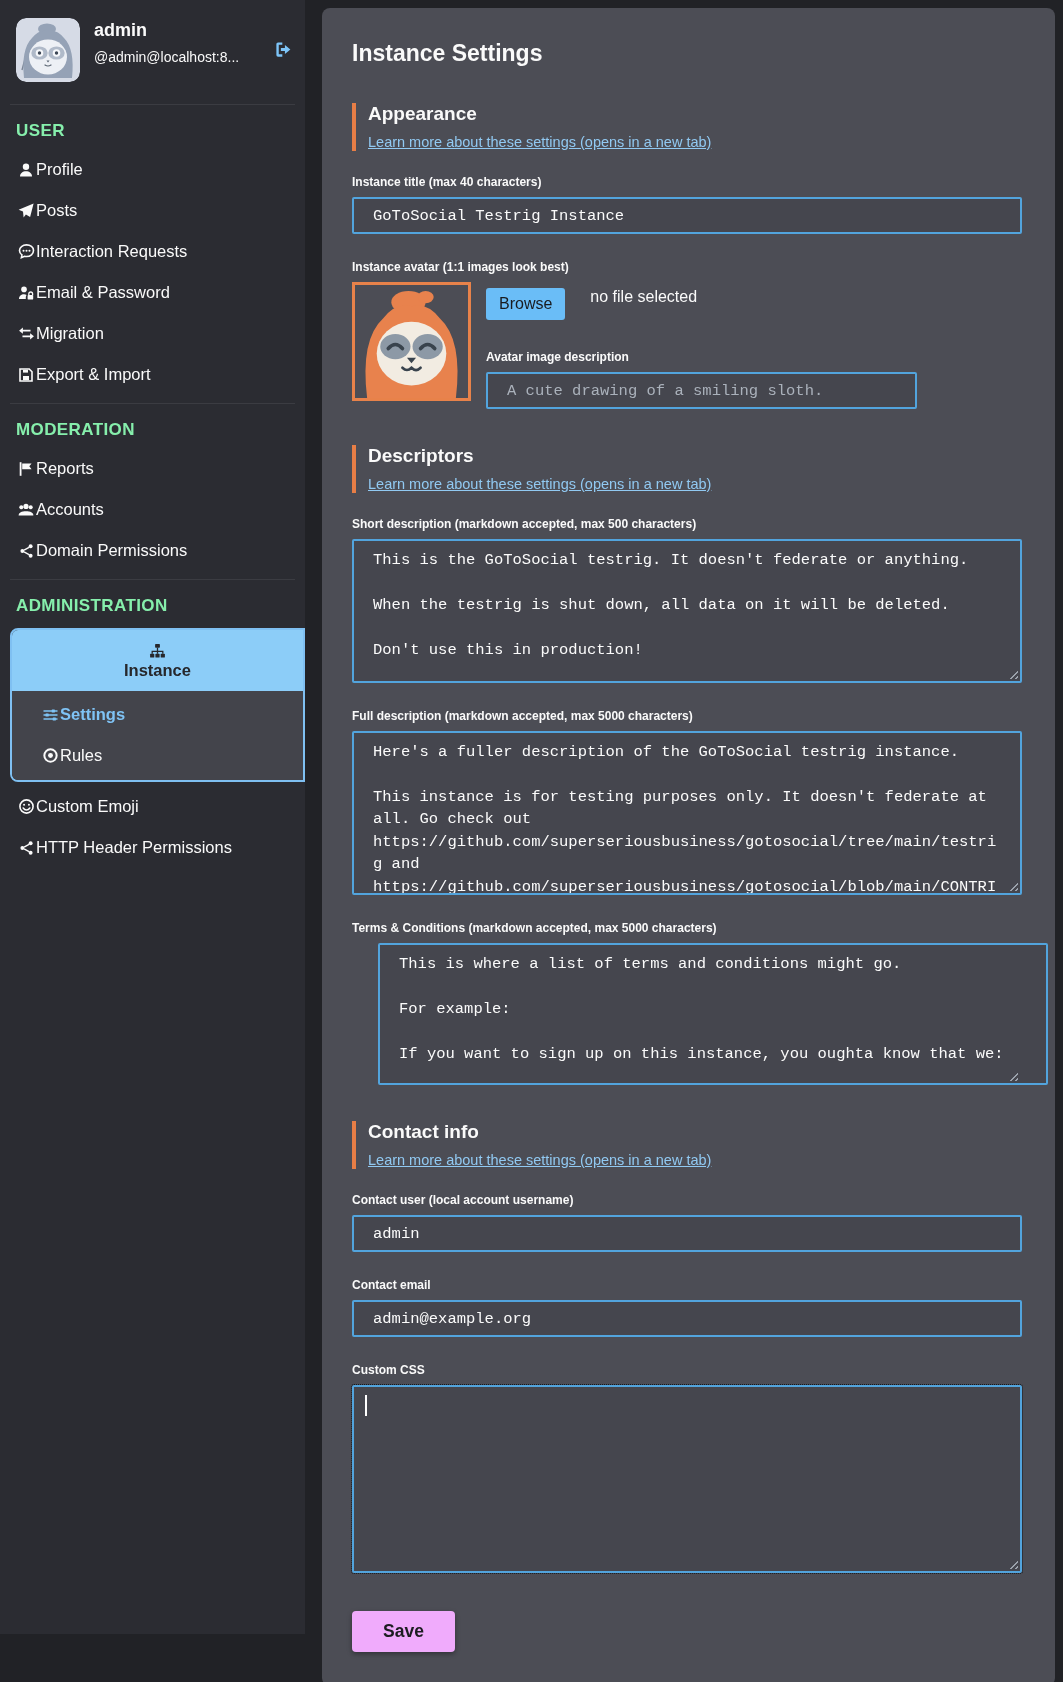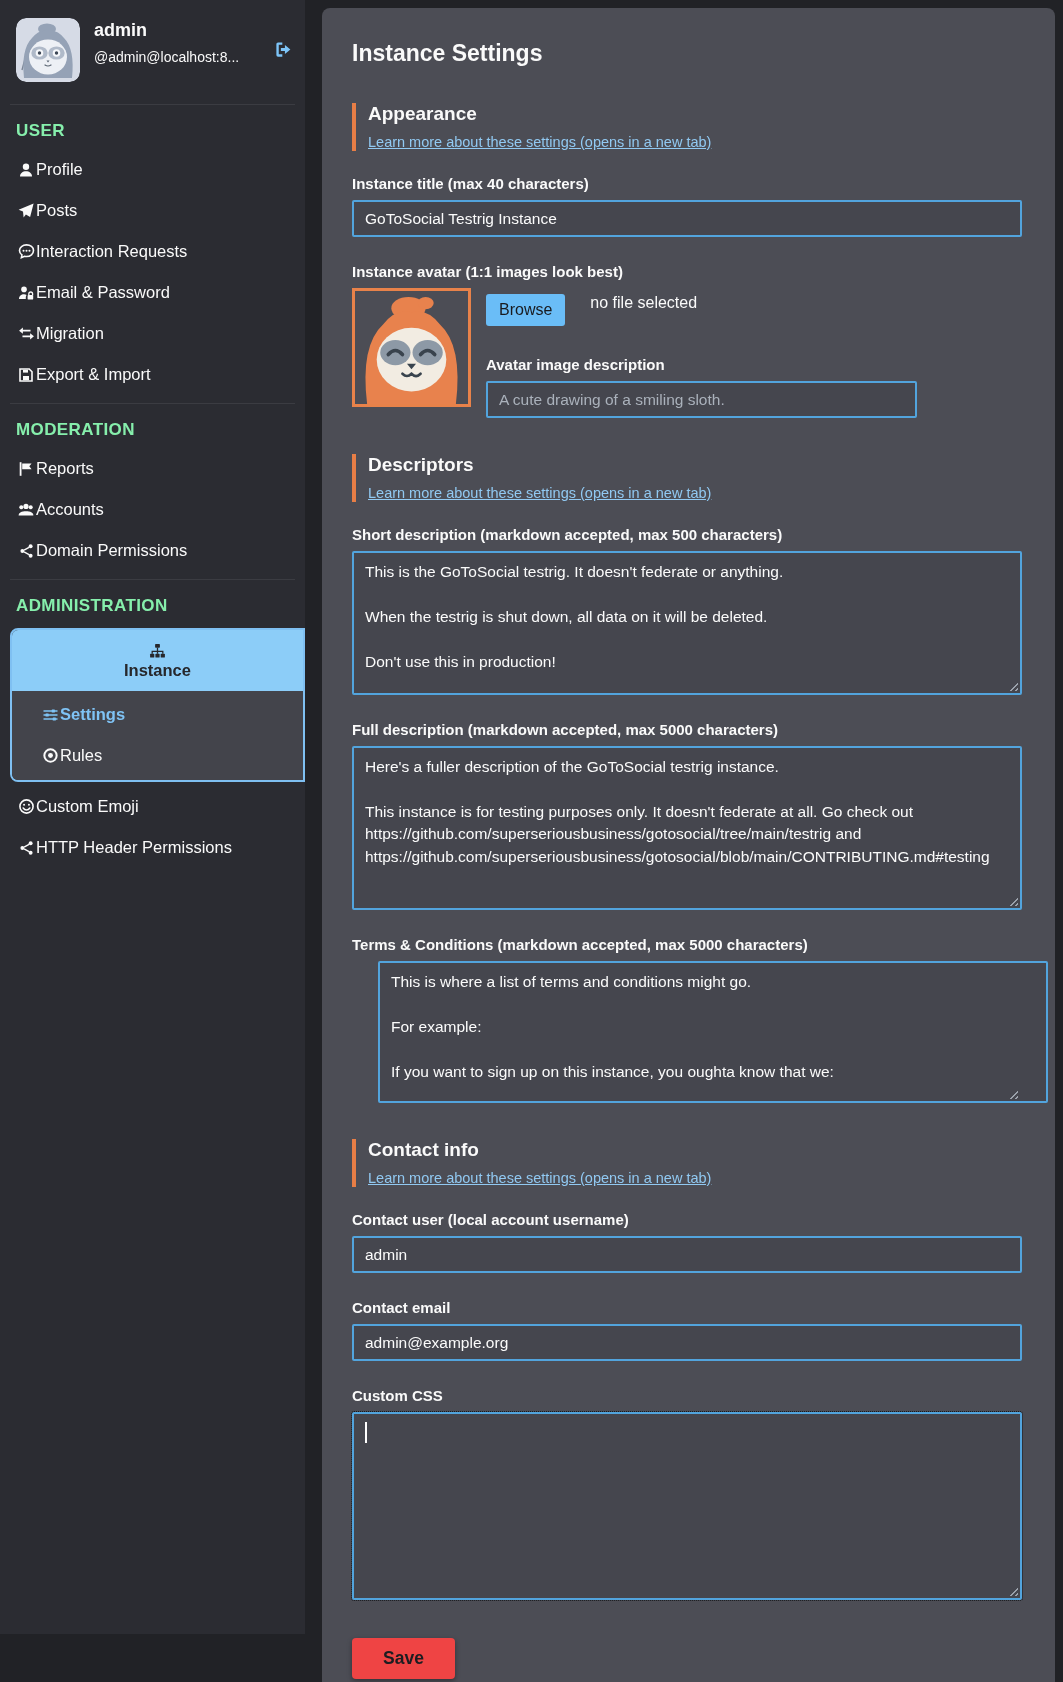--- a/index.html
+++ b/index.html
@@ -27,45 +27,45 @@
   .subnav .nav-item { padding-left:28px; }
   .subnav .nav-item.active { color:#7fc3f5; font-weight:bold; }
 
   
   .main { flex:1; margin:8px 8px 48px 17px; background:#4c4d55; border-radius:8px; padding:28px 33px 34px 30px; min-height:1578px; }
   h1.page-title { font-size:23px; margin:4px 0 30px; font-weight:bold; }
   .section-head { border-left:4px solid #e87e46; padding-left:12px; margin:36px 0 24px; }
   .section-head h2 { margin:0 0 8px; font-size:19px; font-weight:bold; }
   a.learn-link { color:#91c9f2; font-size:14.5px; text-decoration:underline; cursor:pointer; }
   .field { margin-bottom:26px; }
-  .field-label { display:block; font-weight:bold; font-size:15px; margin-bottom:8px; }
+  .field-label { display:block; font-weight:bold; font-size:12px; margin-bottom:8px; }
   .text-input, .textarea {
     width:100%; background:#45464e; border:2px solid #52a4dd; border-radius:2px;
-    color:#fbfbfb; font-size:15.5px; padding:8px 11px; font-family:Liberation Sans, sans-serif;
+    color:#fbfbfb; font-size:15.5px; padding:8px 19px; font-family:Liberation Mono, monospace;
   }
   .text-input { height:37px; }
   .text-input::placeholder { color:#aab1bb; opacity:1; }
   .textarea { resize:none; line-height:1.45; display:block; }
   .ta-wrap { position:relative; }
   .grip { position:absolute; right:4px; bottom:4px; width:11px; height:11px; pointer-events:none;
           background:repeating-linear-gradient(135deg, transparent 0 2.2px, #9aa1ab 2.2px 3.6px); 
           clip-path:polygon(100% 0, 100% 100%, 0 100%); }
   .avatar-row { display:flex; gap:15px; align-items:flex-start; }
   .instance-avatar { width:119px; height:119px; flex:0 0 119px; border:3px solid #e8824a; background:#4c4d55; }
   .instance-avatar svg { display:block; width:100%; height:100%; }
   .avatar-right { flex:1; padding-top:6px; }
   .browse-row { display:flex; align-items:flex-start; gap:25px; }
   .browse-btn { background:#6abdf7; color:#191b1f; font-size:16px; font-weight:normal; padding:7px 13px;
                 border:none; border-radius:3px; font-family:"Liberation Sans", sans-serif; cursor:pointer; }
   .file-status { font-size:16px; }
   .avatar-desc-label { margin-top:30px; }
   .avatar-desc-input { width:431px; }
   .css-wrap .textarea { outline:1px dotted #17181c; outline-offset:0; }
   .caret { position:absolute; left:13px; top:10px; width:1.5px; height:21px; background:#ffffff; }
-  .save-btn { margin-top:12px; background:#ef4444; color:#1c1d21; font-weight:bold; font-size:17.5px;
+  .save-btn { margin-top:12px; background:#f0abfc; color:#1c1d21; font-weight:bold; font-size:17.5px;
               padding:10px 31px; border:none; border-radius:4px; cursor:pointer;
               font-family:"Liberation Sans", sans-serif; box-shadow:0 2px 5px rgba(0,0,0,.35); }
 </style>
 </head>
 <body>
 
 <div class="layout">
 
   <aside class="sidebar">
 

